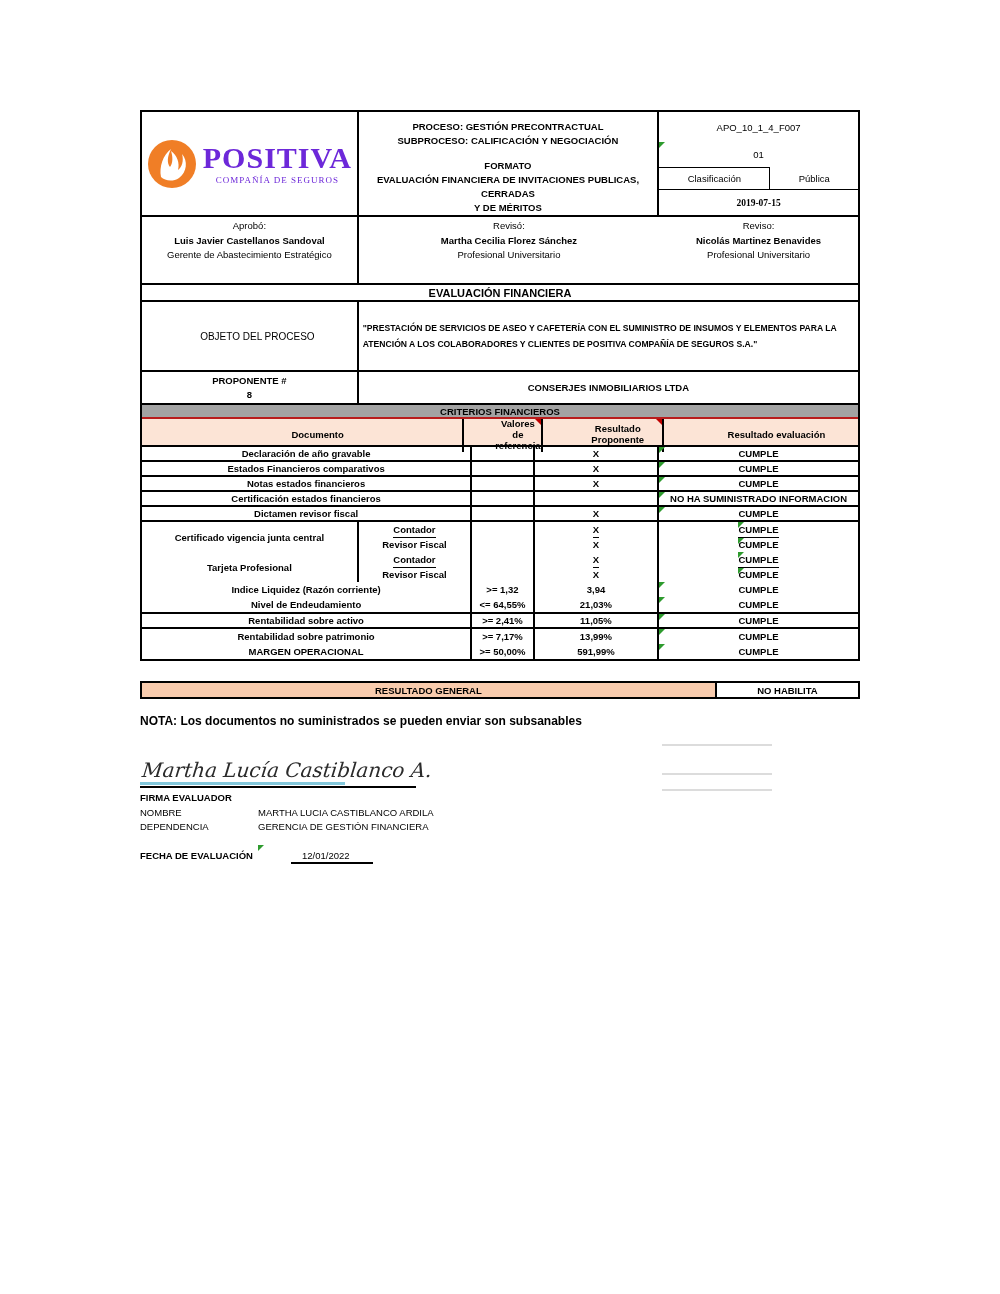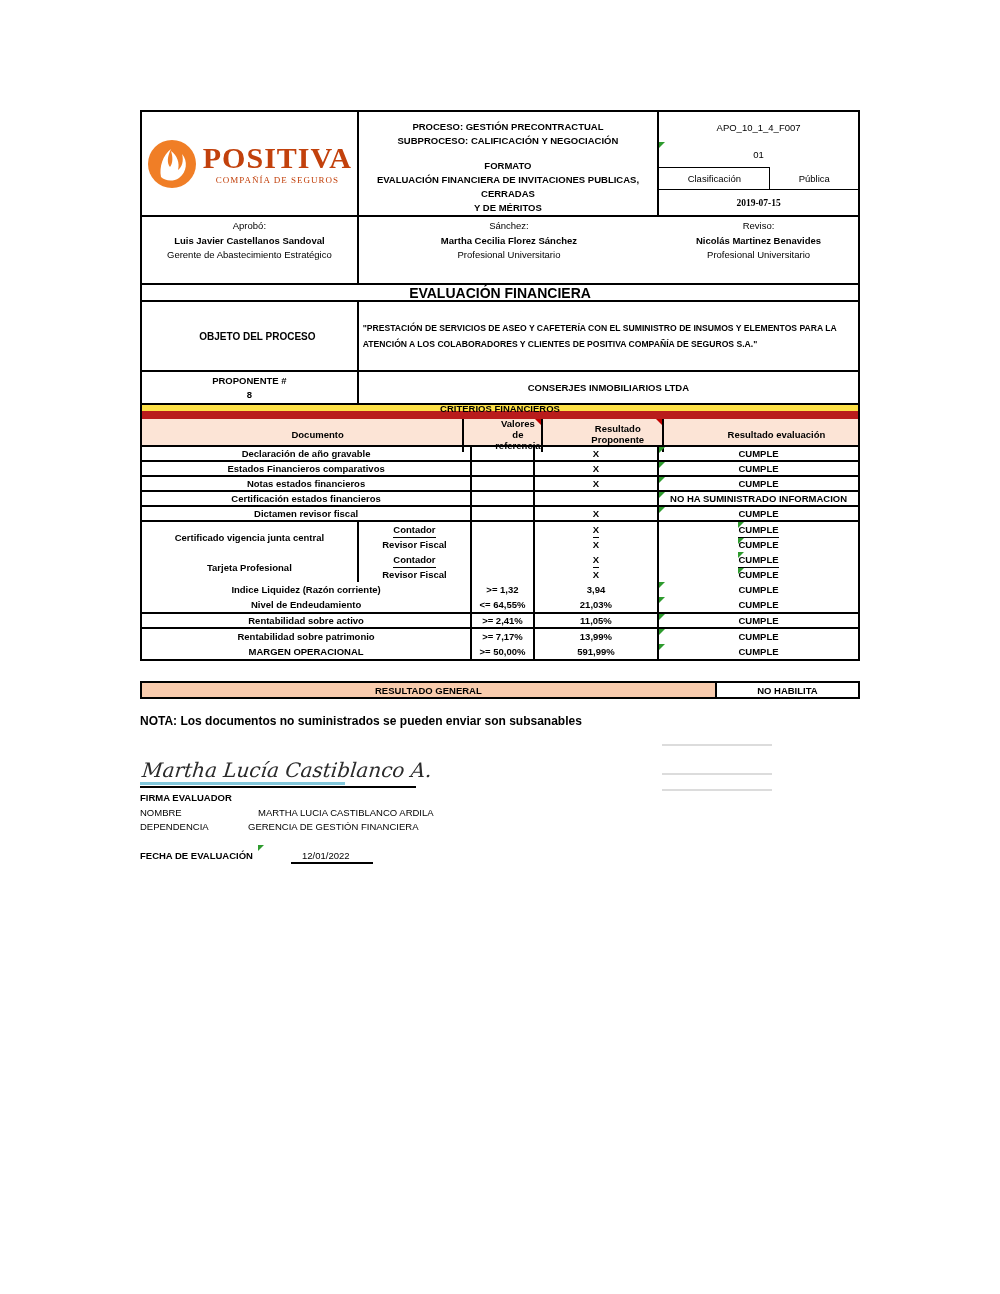--- a/index.html
+++ b/index.html
@@ -10,51 +10,51 @@
     overflow:hidden;
   }
 
   
   .doc-block { position:absolute; left:140px; top:110px; width:720px; border:2px solid #000; background:#fff; }
 
   
   .hdr { display:grid; grid-template-columns:218fr 302fr 200fr; height:105px; border-bottom:2px solid #000; }
   .hdr-logo { border-right:2px solid #000; display:flex; align-items:center; justify-content:center; gap:6px; padding:4px; }
   .logo-mark { width:50px; height:50px; flex:0 0 auto; }
-  .logo-text { text-align:center; color:#c2410c; font-family:"Liberation Serif", serif; }
+  .logo-text { text-align:center; color:#6d28d9; font-family:"Liberation Serif", serif; }
   .logo-name { font-size:30px; font-weight:bold; letter-spacing:1px; line-height:1; }
   .logo-tagline { font-size:9px; letter-spacing:1px; margin-top:2px; font-variant:small-caps; }
   .hdr-center { border-right:2px solid #000; text-align:center; font-weight:bold; font-size:9.5px; padding-top:8px; line-height:1.5; }
   .hdr-center .gap { height:10px; }
   .hdr-right { font-size:9.5px; text-align:center; display:flex; flex-direction:column; }
   .hr-code { height:30px; display:flex; align-items:center; justify-content:center;text-align:right; }
   .hr-version { height:25px; display:flex; align-items:center; justify-content:center; position:relative; }
   .hr-clasif { height:23px; display:grid; grid-template-columns:112fr 88fr; border-bottom:1.5px solid #000; }
   .hr-clasif .c1 { border-right:1.5px solid #000; border-top:1.5px solid #000; display:flex; align-items:center; justify-content:center; }
   .hr-clasif .c2 { display:flex; align-items:center; justify-content:center; }
   .hr-date { flex:1; display:flex; align-items:center; justify-content:center; font-weight:600;font-family:Liberation Serif, serif; }
 
   
   .appr { display:grid; grid-template-columns:218fr 302fr 200fr; height:68px; border-bottom:2px solid #000; font-size:9.5px; text-align:center; }
   .appr > div { padding-top:2px; line-height:1.55; }
   .appr .col1 { border-right:2px solid #000; }
   .appr b { display:block; }
 
-  .section-band { height:17px; border-bottom:2px solid #000; display:flex; align-items:center; justify-content:center; font-weight:bold; font-size:14px; }
+  .section-band { height:17px; border-bottom:2px solid #000; display:flex; align-items:center; justify-content:center; font-weight:bold; font-size:11px; }
 
   
   .objeto { display:grid; grid-template-columns:218fr 502fr; height:70px; border-bottom:2px solid #000; }
-  .objeto .lab { border-right:2px solid #000; display:flex; align-items:center; justify-content:center; font-weight:bold; font-size:10px;margin-left:16px; }
+  .objeto .lab { border-right:2px solid #000; display:flex; align-items:center; justify-content:center; font-weight:normal; font-size:10px;margin-left:16px; }
   .objeto .txt { display:flex; align-items:center; font-weight:bold; font-size:8.6px; padding:2px 4px; line-height:1.9; text-align:left; }
   .propo { display:grid; grid-template-columns:218fr 502fr; height:33px; border-bottom:2px solid #000; }
   .propo .lab { border-right:2px solid #000; text-align:center; font-weight:bold; font-size:9.5px; padding-top:2px; line-height:1.5; }
   .propo .val { display:flex; align-items:center; justify-content:center; font-weight:bold; font-size:9.5px; }
 
   
-  .crit-band { height:14px; background:#fde047; border-bottom:8px solid #b91c1c; display:flex; align-items:center; justify-content:center; font-weight:bold; font-size:9.5px; }
+  .crit-band { height:14px; background:#a3a3a3; border-bottom:2px solid #b91c1c; display:flex; align-items:center; justify-content:center; font-weight:bold; font-size:9.5px; }
   .crit-head { display:grid; grid-template-columns:332fr 63fr 125fr 200fr; height:28px; background:#FCE4D6; border-bottom:2px solid #000; font-weight:bold; font-size:9.5px; text-align:center; }
   .crit-head > div { display:flex; align-items:center; justify-content:center; position:relative; line-height:1.15;padding-left:31px; }
   .cR { border-right:2px solid #000; }
   .row { display:grid; grid-template-columns:332fr 63fr 125fr 200fr; height:15px; font-weight:bold; font-size:9.5px; text-align:center; }
   .row > div { display:flex; align-items:center; justify-content:center; position:relative; overflow:hidden; }
   .row.bb, .grp.bb { border-bottom:2px solid #000; }
   .grp-row { display:grid; grid-template-columns:218fr 114fr 63fr 125fr 200fr; height:30px; font-weight:bold; font-size:9.5px; text-align:center; }
   .grp-row > div { display:flex; align-items:center; justify-content:center; position:relative; }
   .grp-sub { display:flex; flex-direction:column; }
   .grp-sub > div { flex:1; display:flex; align-items:center; justify-content:center; position:relative; }
@@ -123,21 +123,21 @@
       </div>
     </div>
 
     <div class="appr">
       <div class="col1">
         <span>Aprobó:</span>
         <b>Luis Javier Castellanos Sandoval</b>
         <span>Gerente de Abastecimiento Estratégico</span>
       </div>
       <div>
-        <span>Sánchez:</span>
+        <span>Revisó:</span>
         <b>Martha Cecilia Florez Sánchez</b>
         <span>Profesional Universitario</span>
       </div>
       <div>
         <span>Reviso:</span>
         <b>Nicolás Martinez Benavides</b>
         <span>Profesional Universitario</span>
       </div>
     </div>
 
@@ -335,20 +335,20 @@
   <div class="gline" style="top:789px;"></div>
 
   <div class="sig-script">Martha Lucía Castiblanco A.</div>
   <div class="sig-cyan"></div>
   <div class="sig-black"></div>
 
   <div class="meta b" style="left:140px; top:792px;">FIRMA EVALUADOR</div>
   <div class="meta" style="left:140px; top:807px;">NOMBRE</div>
   <div class="meta" style="left:258px; top:807px;">MARTHA LUCIA CASTIBLANCO ARDILA</div>
   <div class="meta" style="left:140px; top:821px;">DEPENDENCIA</div>
-  <div class="meta" style="left:248px; top:821px;">GERENCIA DE GESTIÓN FINANCIERA</div>
+  <div class="meta" style="left:258px; top:821px;">GERENCIA DE GESTIÓN FINANCIERA</div>
 
   <div class="meta b" style="left:140px; top:850px;">FECHA DE EVALUACIÓN</div>
   <div class="fecha-tri"></div>
   <div class="meta" style="left:302px; top:850px;">12/01/2022</div>
   <div class="date-underline"></div>
 
 </div>
 
 </body></html>

